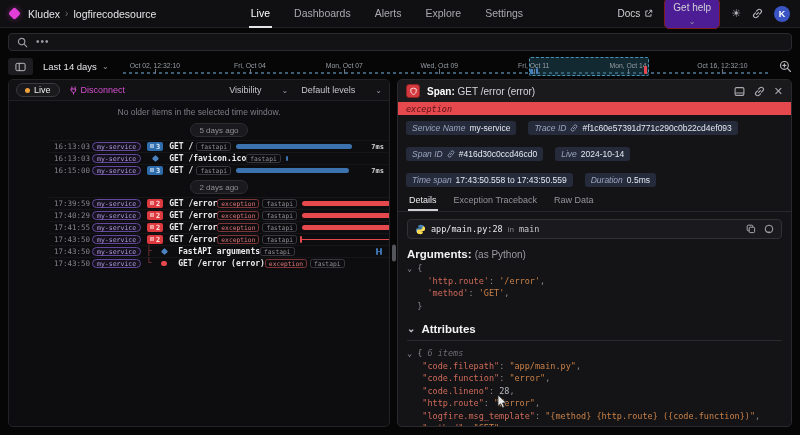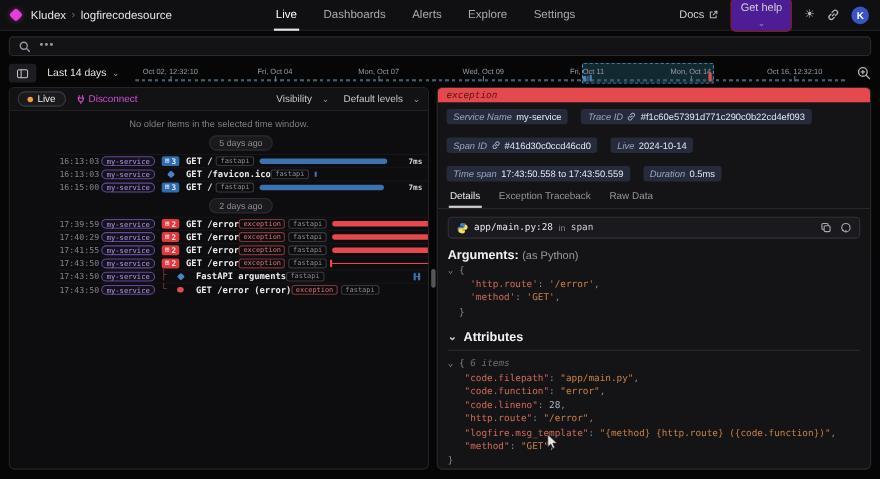--- a/index.html
+++ b/index.html
@@ -66,21 +66,21 @@
                 border-radius:5px; overflow:hidden; display:flex; flex-direction:column; }
   .lp-header { height:21px; flex:none; display:flex; align-items:center; padding:0 7px;
                background:#121214; border-bottom:1px solid #202024; }
   .live-pill { display:flex; align-items:center; gap:4px; height:14px; padding:0 8px;
                border:1px solid #3a3a40; border-radius:8px; background:#1a1a1d; }
   .live-dot { width:5px; height:5px; border-radius:50%; background:#f0a13c; }
   .live-label { font-size:9px; color:#ececef; }
   .disconnect { margin-left:9px; display:flex; align-items:center; gap:3px;
                 font-size:9px; color:#d44fd0; }
   .lp-drops { margin-left:auto; display:flex; gap:13px; }
-  .lp-drop { display:flex; align-items:flex-end; gap:9px; font-size:9px; color:#c6c6cc; }
+  .lp-drop { display:flex; align-items:flex-end; gap:20px; font-size:9px; color:#c6c6cc; }
   .lp-empty { text-align:center; font-size:8.5px; color:#7e7e86; padding-top:6px; }
   .group-pill { display:block; width:max-content; margin:4px auto 3px; font-size:8px;
                 color:#8e8e95; background:#1a1a1e; border:1px solid #2c2c31;
                 border-radius:8px; padding:1.5px 8px; }
   .rows { margin-top:2px;margin-left:40px; }
   .row { height:12px; display:flex; align-items:center; padding:0 5px;
          border-top:1px solid #161619; }
   .rt { width:38px; flex:none; font-family:"DejaVu Sans Mono",monospace;
         font-size:7.5px; color:#83838b; }
   .sp { flex:none; font-family:"DejaVu Sans Mono",monospace; font-size:6.5px; color:#b49ae4;
@@ -439,20 +439,41 @@
           <span class="bar-area"></span>
         </div>
       </div>
   </section>
 
   <div class="vdivider">
     <span class="handle"></span>
   </div>
 
   <section class="right-panel">
+    <div class="rp-header">
+      <span class="err-ico">
+        <svg width="9" height="9" viewBox="0 0 12 12" fill="none" stroke="#ffffff" stroke-width="1.1">
+            <path d="M6 1.4 9.6 2.7v2.7c0 2.3-1.5 3.8-3.6 4.7C3.9 9.2 2.4 7.7 2.4 5.4V2.7z"></path>
+          </svg>
+      </span>
+      <span class="rp-title">
+        <b>Span:</b>
+        <span>GET /error (error)</span>
+      </span>
+      <span class="rp-icons">
+        <svg width="11" height="11" viewBox="0 0 10 10" fill="none" stroke="currentColor" stroke-width="1">
+            <rect x="1" y="1.5" width="8" height="7" rx="1.2"></rect>
+            <line x1="1" y1="6.3" x2="9" y2="6.3"></line>
+          </svg>
+        <svg width="11" height="11" viewBox="0 0 10 10" fill="none" stroke="currentColor" stroke-width="1.1" stroke-linecap="round">
+            <path d="M4.2 5.8l1.6-1.6M3.2 4.4 2 5.6a1.9 1.9 0 0 0 2.7 2.7l1.2-1.2M6.8 5.6 8 4.4A1.9 1.9 0 0 0 5.3 1.7L4.1 2.9"></path>
+          </svg>
+        <span class="rp-close">✕</span>
+      </span>
+    </div>
     <div class="banner">exception</div>
     <div class="meta" id="meta">
         <span class="mb">
           <span class="mlabel">Service Name</span>
           <span class="mvalue">my-service</span>
         </span>
         <span class="mb">
           <span class="mlabel">Trace ID</span>
           <span class="lnk">
             <svg width="8" height="8" viewBox="0 0 10 10" fill="none" stroke="currentColor" stroke-width="1.2" stroke-linecap="round">
@@ -489,21 +510,21 @@
         <span class="tab">Raw Data</span>
       </div>
     <div class="rp-content">
       <div class="source-box">
         <svg width="11" height="11" viewBox="0 0 12 12">
             <path d="M6 .9C4.3.9 3.6 1.7 3.6 2.7V4h2.5v.5H2.8C1.8 4.5 1 5.2 1 6.9s.8 2.4 1.8 2.4h1V7.9c0-1 .9-1.8 1.9-1.8h2.6c.9 0 1.6-.7 1.6-1.6V2.7C9.9 1.7 7.7.9 6 .9z" fill="#4584b6"></path>
             <path d="M6 11.1c1.7 0 2.4-.8 2.4-1.8V8H5.9v-.5h3.3c1 0 1.8-.7 1.8-2.4S10.2 2.7 9.2 2.7h-1v1.4c0 1-.9 1.8-1.9 1.8H3.7c-.9 0-1.6.7-1.6 1.6v1.8c0 1 2.2 1.8 3.9 1.8z" fill="#ffde57"></path>
           </svg>
         <span class="src-file">app/main.py:28</span>
         <span class="src-in">in</span>
-        <span class="src-fn">span</span>
+        <span class="src-fn">main</span>
         <span class="src-icons">
           <svg width="10" height="10" viewBox="0 0 10 10" fill="none" stroke="currentColor" stroke-width="1">
               <rect x="3.2" y="3.2" width="5.4" height="5.4" rx="1"></rect>
               <path d="M6.8 3.2V2.2a1 1 0 0 0-1-1H2.2a1 1 0 0 0-1 1v3.6a1 1 0 0 0 1 1h1"></path>
             </svg>
           <svg width="10" height="10" viewBox="0 0 10 10" fill="none" stroke="currentColor" stroke-width="1">
               <circle cx="5" cy="5" r="3.8"></circle>
               <path d="M5 8.8V7.2M3.4 7.4c-.9.3-1.4-.3-1.7-.7"></path>
             </svg>
         </span>

